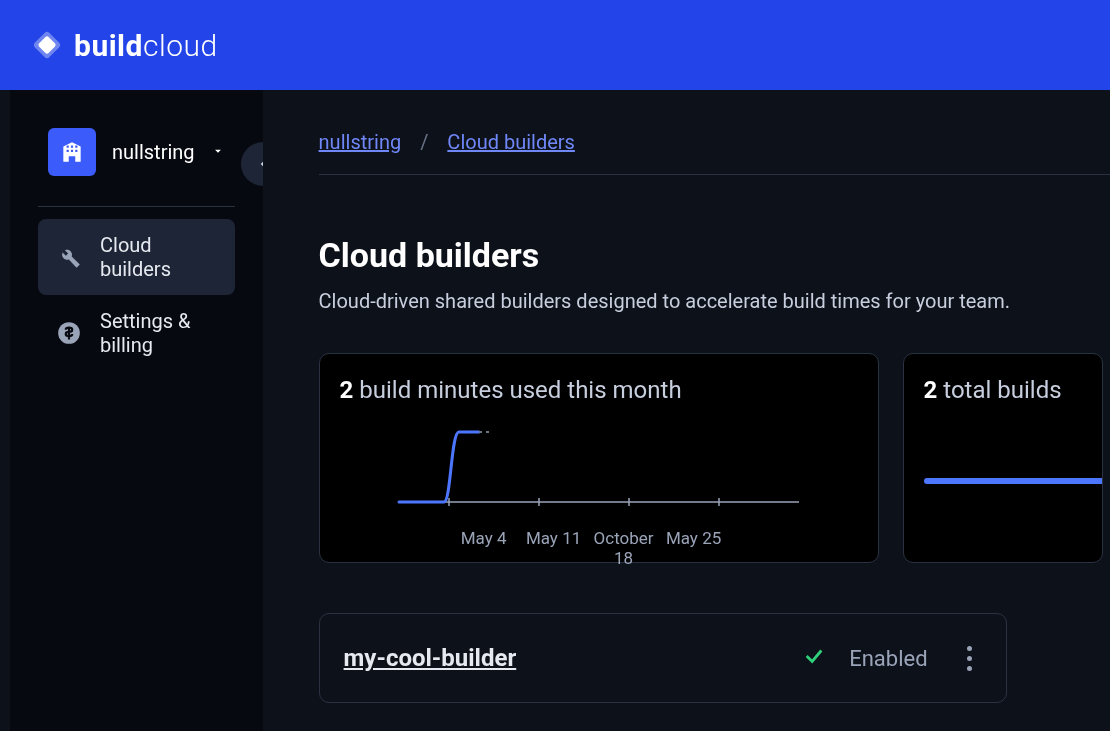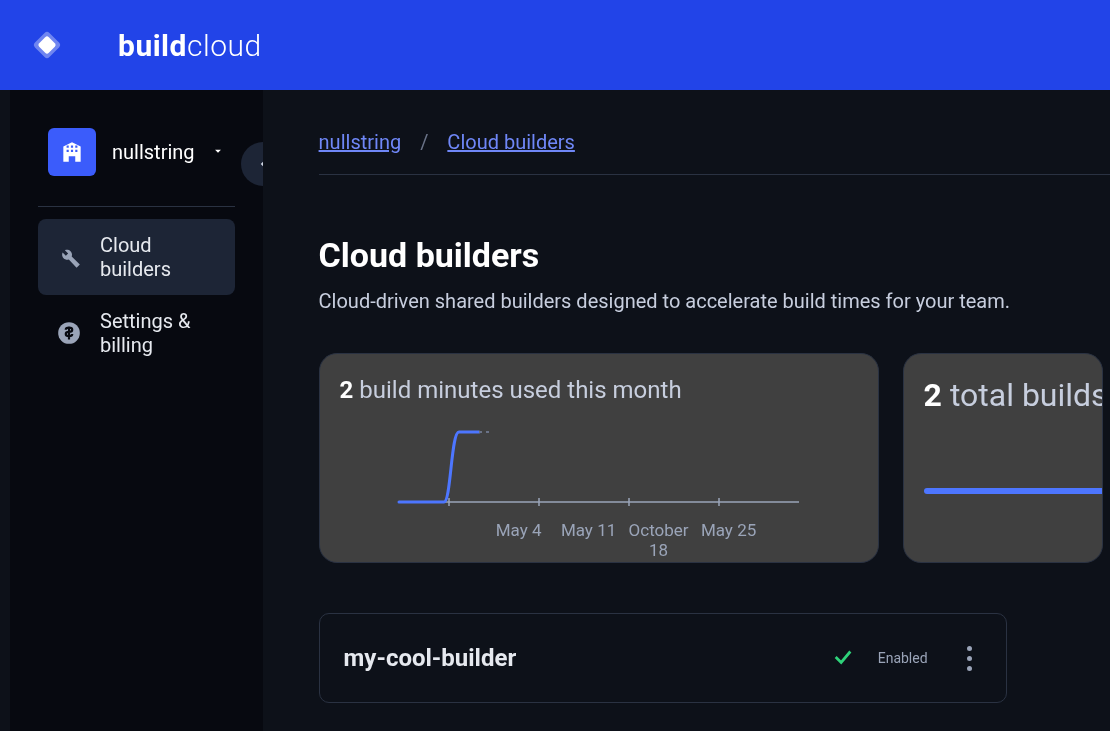--- a/index.html
+++ b/index.html
@@ -2,21 +2,21 @@
 <html><head>
 <meta charset="utf-8">
 <style>
   * { box-sizing: border-box; margin: 0; padding: 0; }
   html, body { width: 1110px; height: 731px; overflow: hidden; font-family: -apple-system, BlinkMacSystemFont, "Segoe UI", Roboto, Helvetica, Arial, sans-serif; }
   body { background: #0d1119; color: #e6e9ef; }
 
   .topbar { height: 90px; background: #2244e8; display: flex; align-items: center; padding: 0 30px; }
   .logo { display: flex; align-items: center; gap: 10px; }
   .logo-icon svg { width: 34px; height: 34px; display:block; }
-  .logo-text { font-size: 30px; font-weight: 300; color: #fff; letter-spacing: 0.5px; margin-left: 44px; }
+  .logo-text { font-size: 30px; font-weight: 300; color: #fff; letter-spacing: 0.5px; }
   .logo-text .bold { font-weight: 700; }
 
   .body-row { display: flex; height: calc(731px - 90px); padding-left: 10px; }
 
   .sidebar { width: 366px; background: #070910; padding: 28px 28px 0 28px; position: relative; }
   .org-box { display: flex; align-items: center; gap: 16px; padding: 10px 10px; }
   .org-icon { width: 48px; height: 48px; border-radius: 6px; background: #3b5cfb; display: flex; align-items: center; justify-content: center; }
   .org-icon svg { width: 26px; height: 26px; fill: #fff; }
   .org-name { font-size: 20px; color: #fff; flex: 1; }
   .chev-down-icon svg { width: 14px; height: 14px; fill: #fff; }
@@ -34,40 +34,40 @@
   .main { flex: 1; background: #0d1119; padding: 40px 0 0 56px; position: relative; }
   .breadcrumb { font-size: 20px; color: #6f87f7; margin-bottom: 20px; }
   .breadcrumb a { color: #6f87f7; text-decoration: underline; cursor: pointer; }
   .breadcrumb .sep { color: #6a7388; margin: 0 14px; text-decoration: none; }
   .hr-main { border: none; border-top: 1px solid #2a3242; margin: 0 0 60px 0; width: 900px; }
 
   .page-title { font-size: 34px; font-weight: 700; color: #fff; margin-bottom: 14px; }
   .page-desc { font-size: 20px; color: #c7cede; margin-bottom: 40px; white-space: nowrap; }
 
   .cards-row { display: flex; gap: 24px; }
-  .stat-card { border: 1px solid #2a3242; border-radius: 18px; padding: 22px 20px 18px 20px; background: #404040; }
+  .stat-card { border: 1px solid #2a3242; border-radius: 10px; padding: 22px 20px 18px 20px; background: #000000; }
   .stat-card.primary { width: 560px; height: 210px; }
   .stat-card .metric { font-size: 24px; color: #c7cede; }
   .stat-card .metric b { color: #fff; font-weight: 700; }
 
   .chart-wrap { position: relative; margin-top: 18px; height: 120px; }
   .chart-svg { width: 440px; height: 92px; display: block; margin: 0 auto; }
-  .x-ticks { display: flex; justify-content: center; width: 400px; margin: 6px auto 0 auto; padding-left: 50px; }
+  .x-ticks { display: flex; justify-content: flex-start; width: 400px; margin: 14px auto 0 auto; padding-left: 50px; }
   .x-ticks span { font-size: 17px; color: #9aa4b8; width: 70px; text-align: center; }
 
   .stat-card.secondary { width: 200px; height: 210px; overflow: hidden; }
-  .sec-metric { font-size: 32px; color: #c7cede; white-space: nowrap; }
+  .sec-metric { font-size: 24px; color: #c7cede; white-space: nowrap; }
   .sec-metric b { color: #fff; font-weight: 700; }
   .sec-bar { height: 6px; background: #4d76ff; border-radius: 3px; margin: 74px 0 18px 0; width: 200px; }
   .sec-sub { font-size: 22px; color: #c7cede; white-space: nowrap; }
   .sec-sub b { color: #6f87f7; font-weight: 700; }
 
   .builder-card { width: 688px; border: 1px solid #2a3242; border-radius: 10px; padding: 30px 24px; margin-top: 50px; display: flex; align-items: center; }
-  .builder-name { font-size: 24px; font-weight: 700; color: #e6e9ef; flex: 1; }
-  .status { display: flex; align-items: center; gap: 24px; color: #9aa4b8; font-size: 14px; margin-right: 30px; }
+  .builder-name { font-size: 24px; font-weight: 700; color: #e6e9ef; flex: 1; text-decoration: underline; }
+  .status { display: flex; align-items: center; gap: 24px; color: #9aa4b8; font-size: 22px; margin-right: 30px; }
   .check-icon svg { width: 22px; height: 22px; stroke: #2fd27a; stroke-width: 3; fill: none; }
   .kebab { width: 24px; display: flex; flex-direction: column; align-items: center; gap: 5px; cursor: pointer; }
   .kebab span { width: 5px; height: 5px; border-radius: 50%; background: #9aa4b8; }
 </style>
 </head>
 <body>
 
 <div class="topbar">
   <div class="logo">
     <span class="logo-icon">

